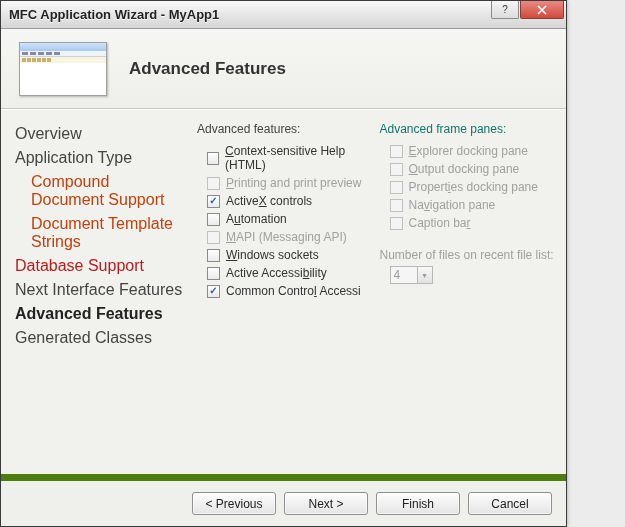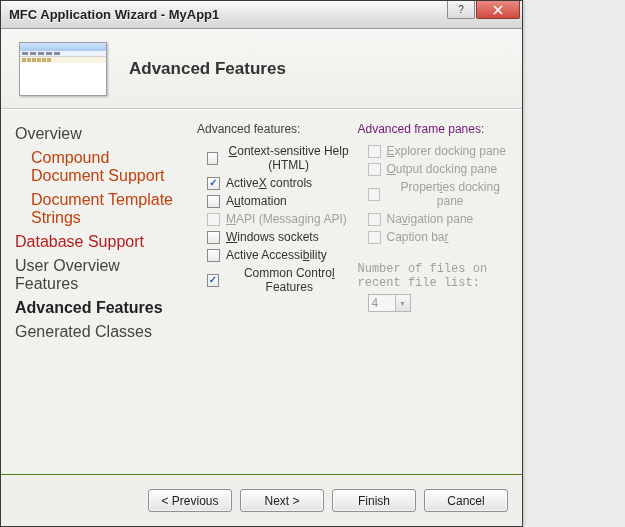--- a/index.html
+++ b/index.html
@@ -3,21 +3,21 @@
 <meta charset="utf-8">
 <style>
   * { box-sizing: border-box; }
   html, body {
     margin: 0; padding: 0;
     font-family: "Segoe UI", Tahoma, Arial, sans-serif;
     font-size: 12px;
     background: #ececec;
   }
   .window {
-    width: 523px; height: 527px;
+    width: 567px; height: 527px;
     background: #f0f0f0;
     border: 1px solid #3a3a3a;
     display: flex; flex-direction: column;
     box-shadow: 0 0 4px rgba(0,0,0,0.3);
   }
   .titlebar {
     height: 28px;
     background: linear-gradient(to bottom, #fafafa 0%, #e6e6e6 50%, #d6d6d6 100%);
     border-bottom: 1px solid #9a9a9a;
     display: flex; align-items: center;
@@ -93,60 +93,59 @@
   .content {
     flex:1;
     padding: 12px 8px 0 4px;
     display:flex;
     gap:4px;
   }
   .col { flex:1; }
   .section-label {
     color:#444; margin-bottom:6px;
   }
-  .section-label.disabled{ color:#701a75;}
+  .section-label.disabled{ color:#0f766e;}
   .chk-row {
     display:flex; align-items:center;
     padding:2px 0 2px 10px; gap:6px;
     color:#333;
-    text-align:center;
   }
   .chk-row.disabled { color:#a0a0a0;}
   .chk-row.disabled .chkbox { border-color:#c0c0c0; background:#f4f4f4;}
   .chkbox {
     width:13px; height:13px;
     border:1px solid #8a8a8a;
     background:linear-gradient(#fff,#eaeaea);
     display:flex;align-items:center;justify-content:center;
     font-size:10px; color:#1060c0;
   }
   .chkbox.checked::after{ content:"✓"; font-weight:bold; line-height:1; color:#1a5fbf;}
   .underline { text-decoration: underline; text-decoration-color: currentColor;}
-  .num-label { color:#a0a0a0; margin-top:16px;font-family:Liberation Mono, monospace; }
+  .num-label { color:#a0a0a0; margin-top:16px; }
   .spinner {
     display:inline-flex; align-items:center;
     margin-top:4px; margin-left:10px;
   }
   .spinner input{
     width:28px; height:18px;
     border:1px solid #b8b8b8;
     background:#f5f5f5;
     color:#9a9a9a; text-align:left; padding:0 3px;
     font-family:inherit; font-size:12px;
   }
   .spinner .arrow{
     width:15px;height:18px;
     border:1px solid #b8b8b8; border-left:none;
     background:linear-gradient(#f8f8f8,#e2e2e2);
     display:flex;align-items:center;justify-content:center;
     color:#999; font-size:8px;
   }
   .footer {
     height:52px;
-    border-top:1px solid #4d7c0f;
+    border-top:7px solid #4d7c0f;
     background:#efefeb;
     display:flex; align-items:center; justify-content:flex-end;
     padding:0 14px; gap:8px;
   }
   .btn {
     min-width:84px; height:23px;
     border:1px solid #8f8f8f;
     background:linear-gradient(#fdfdfd,#e4e4e4);
     border-radius:3px;
     font-family:inherit; font-size:12px;
@@ -191,39 +190,44 @@
         </div>
       <div class="preview-body"></div>
     </div>
     <div class="page-title">Advanced Features</div>
   </div>
 
   <div class="body">
 
     <div class="nav">
       <div class="nav-item">Overview</div>
+      <div class="nav-item">Application Type</div>
       <div class="nav-sub">
         <div class="nav-item">Compound Document Support</div>
         <div class="nav-item">Document Template Strings</div>
       </div>
       <div class="nav-item" style="color:#b91c1c">Database Support</div>
-      <div class="nav-item">User Overview Features</div>
+      <div class="nav-item">Next Interface Features</div>
       <div class="nav-item active">Advanced Features</div>
       <div class="nav-item">Generated Classes</div>
     </div>
 
     <div class="content">
 
       <div class="col">
         <div class="section-label">Advanced features:</div>
 
         <div class="chk-row">
           <span class="chkbox"></span>
           <span><span></span><span class="underline">C</span><span>ontext-sensitive Help (HTML)</span></span>
         </div>
+        <div class="chk-row disabled">
+          <span class="chkbox"></span>
+          <span><span></span><span class="underline">P</span><span>rinting and print preview</span></span>
+        </div>
         <div class="chk-row">
           <span class="chkbox checked"></span>
           <span><span>Active</span><span class="underline">X</span><span> controls</span></span>
         </div>
         <div class="chk-row">
           <span class="chkbox"></span>
           <span><span>A</span><span class="underline">u</span><span>tomation</span></span>
         </div>
         <div class="chk-row disabled">
           <span class="chkbox"></span>
@@ -232,21 +236,21 @@
         <div class="chk-row">
           <span class="chkbox"></span>
           <span><span></span><span class="underline">W</span><span>indows sockets</span></span>
         </div>
         <div class="chk-row">
           <span class="chkbox"></span>
           <span><span>Active Accessi</span><span class="underline">b</span><span>ility</span></span>
         </div>
         <div class="chk-row">
           <span class="chkbox checked"></span>
-          <span><span>Common Contro</span><span class="underline">l</span><span> Features</span></span>
+          <span><span>Common Contro</span><span class="underline">l</span><span> Accessi</span></span>
         </div>
       </div>
 
       <div class="col">
         <div class="section-label disabled">Advanced frame panes:</div>
 
         <div class="chk-row disabled">
           <span class="chkbox"></span>
           <span><span></span><span class="underline">E</span><span>xplorer docking pane</span></span>
         </div>

